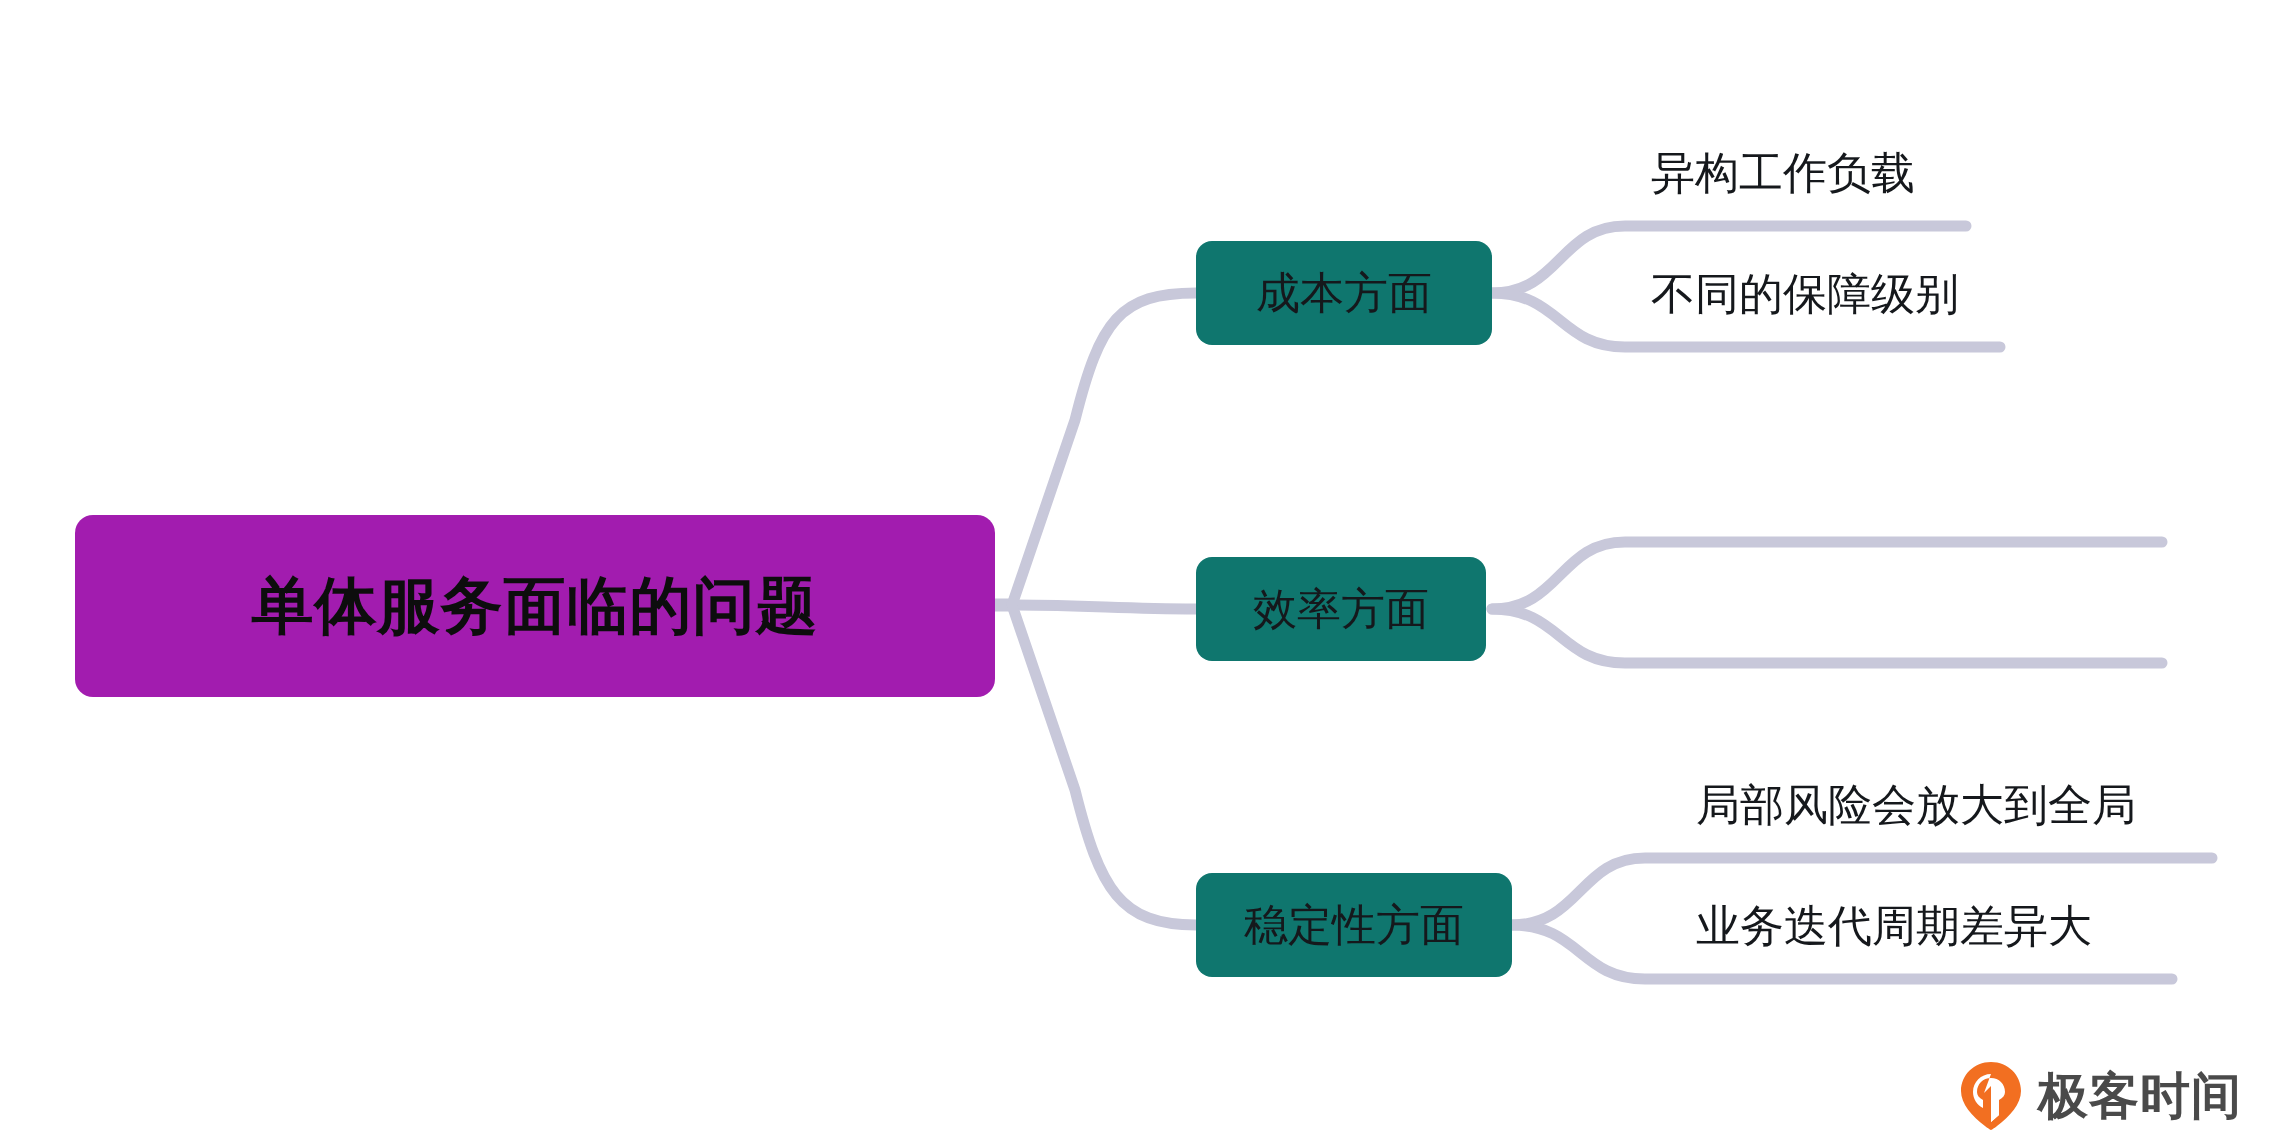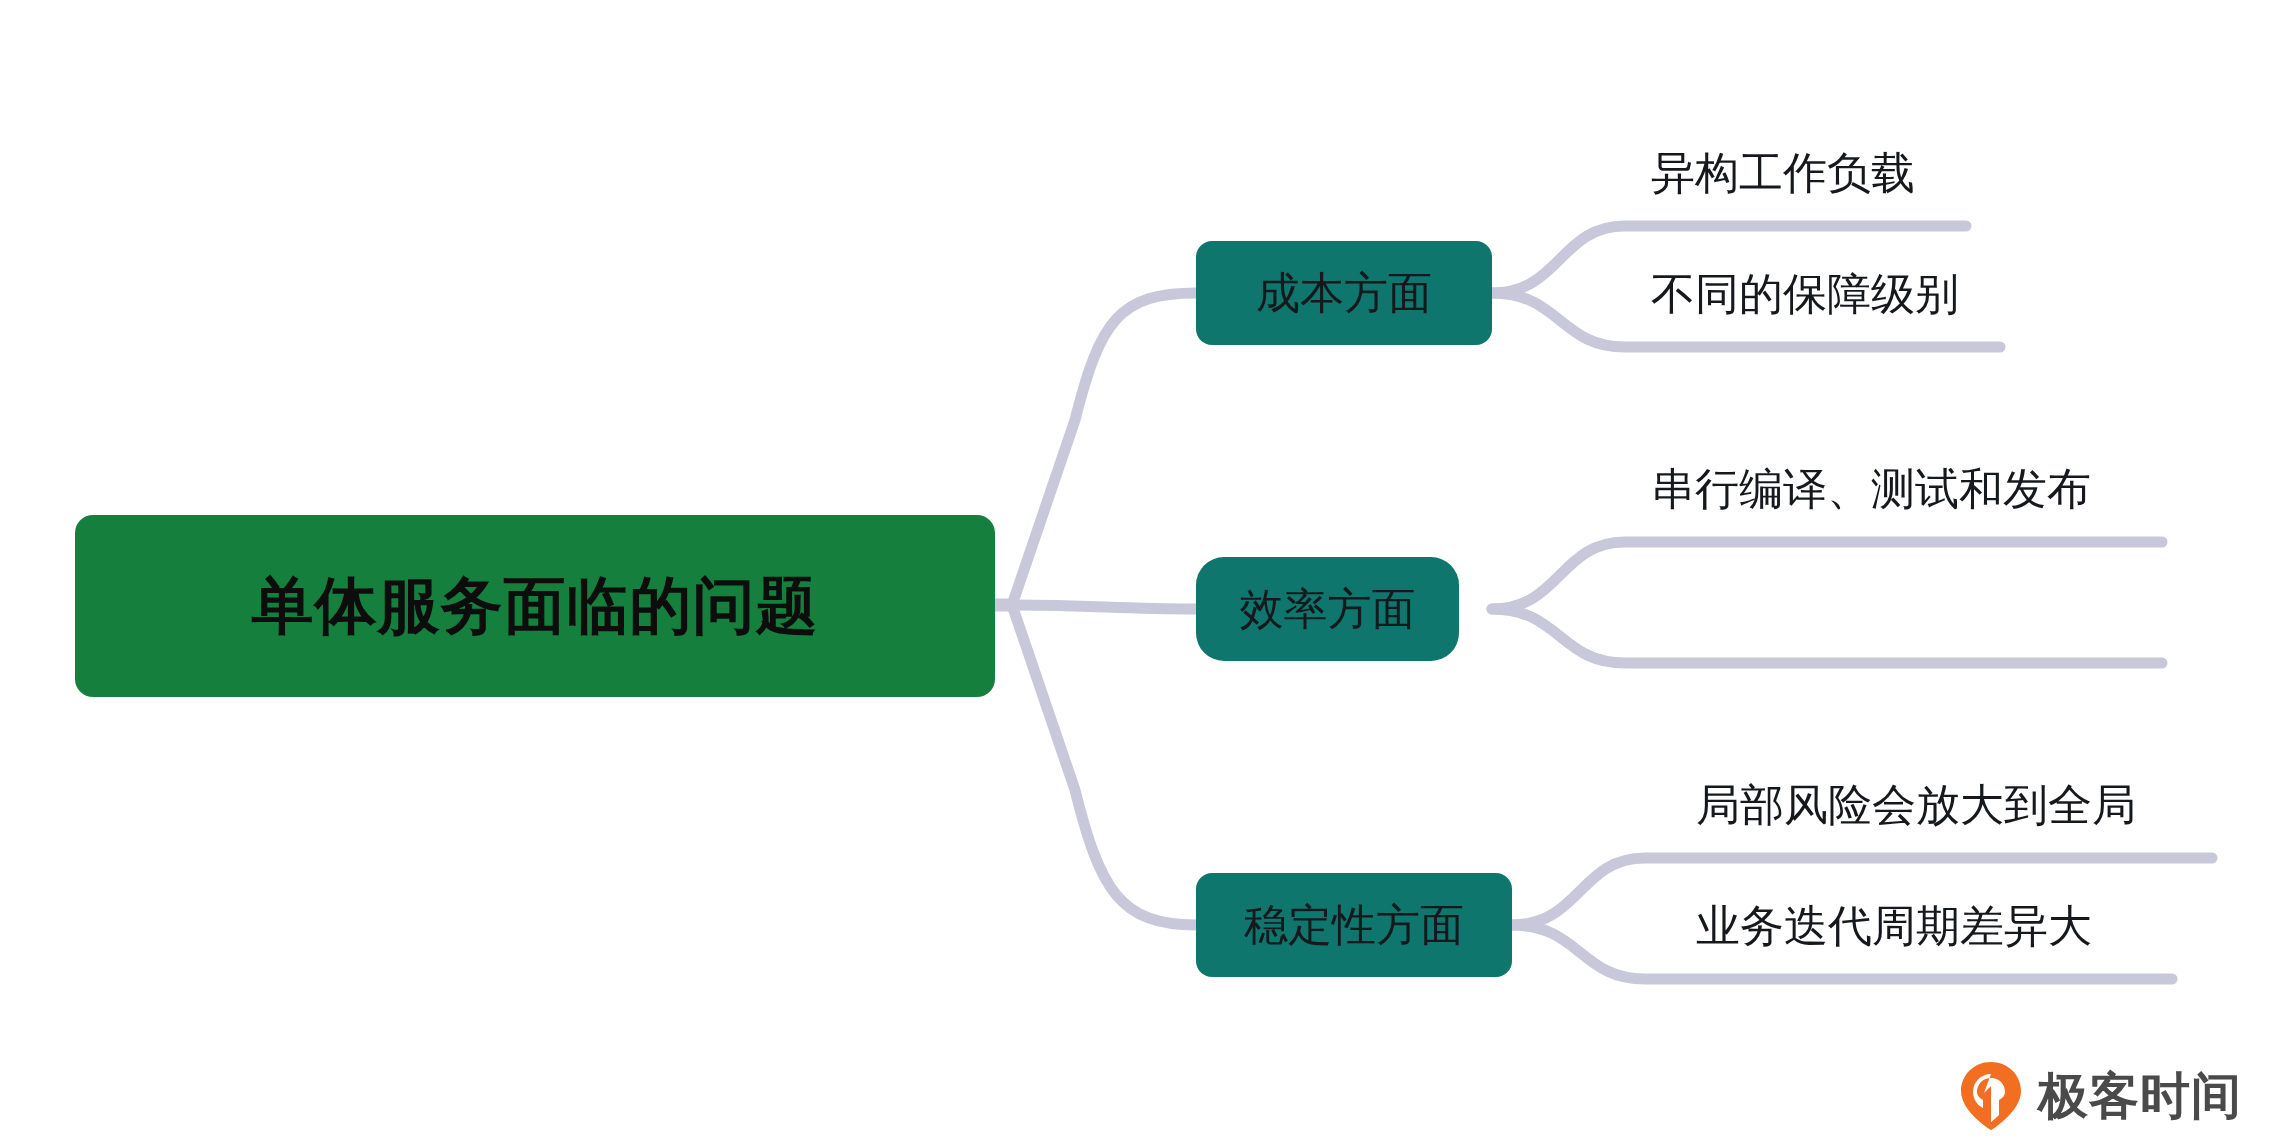--- a/index.html
+++ b/index.html
@@ -28,21 +28,21 @@
     display: flex;
     align-items: center;
     justify-content: center;
     box-sizing: border-box;
   }
   .root-node {
     left: 75px;
     top: 515px;
     width: 920px;
     height: 182px;
-    background: #15803d;
+    background: #a21caf;
     border-radius: 18px;
   }
   .root-label {
     font-size: 62px;
     font-weight: bold;
     color: #0d0d0d;
     letter-spacing: 1px;
     white-space: nowrap;
   }
   .branch-node {
@@ -50,21 +50,21 @@
     border-radius: 16px;
     height: 104px;
   }
   .branch-label {
     font-size: 44px;
     font-weight: normal;
     color: #15181c;
     white-space: nowrap;
   }
   #branch-0 { left: 1196px; top: 241px; width: 296px; }
-  #branch-1 { left: 1196px; top: 557px; width: 263px; border-radius: 28px; }
+  #branch-1 { left: 1196px; top: 557px; width: 290px; }
   #branch-2 { left: 1196px; top: 873px; width: 316px; }
 
   .leaf-label {
     position: absolute;
     font-size: 44px;
     color: #15181c;
     white-space: nowrap;
     line-height: 1;
   }
   #leaf-0-0 { left: 1651px; top: 151px; }
@@ -132,21 +132,20 @@
   <div id="branch-1" class="node branch-node">
     <span class="branch-label">效率方面</span>
   </div>
   <div id="branch-2" class="node branch-node">
     <span class="branch-label">稳定性方面</span>
   </div>
 
   <div id="leaf-0-0" class="leaf-label">异构工作负载</div>
   <div id="leaf-0-1" class="leaf-label">不同的保障级别</div>
 
-  <div id="leaf-1-0" class="leaf-label">串行编译、测试和发布</div>
 
   <div id="leaf-2-0" class="leaf-label">局部风险会放大到全局</div>
   <div id="leaf-2-1" class="leaf-label">业务迭代周期差异大</div>
 
   <div id="logo">
     <svg id="logo-mark" viewBox="0 0 66 72" xmlns="http://www.w3.org/2000/svg">
       <path d="M33 2 C16 2 3 15 3 31 C3 44 14 56 27 66 C30 68.5 33 70 33 70
                C33 70 36 68.5 39 66 C52 56 63 44 63 31 C63 15 50 2 33 2 Z" fill="#f26f21"></path>
       <path d="M33 14 C23 14 15 22 15 32 C15 39 19 45 25 48
                L25 40 C21 38 19 35 19 32 C19 24 25 18 33 18

